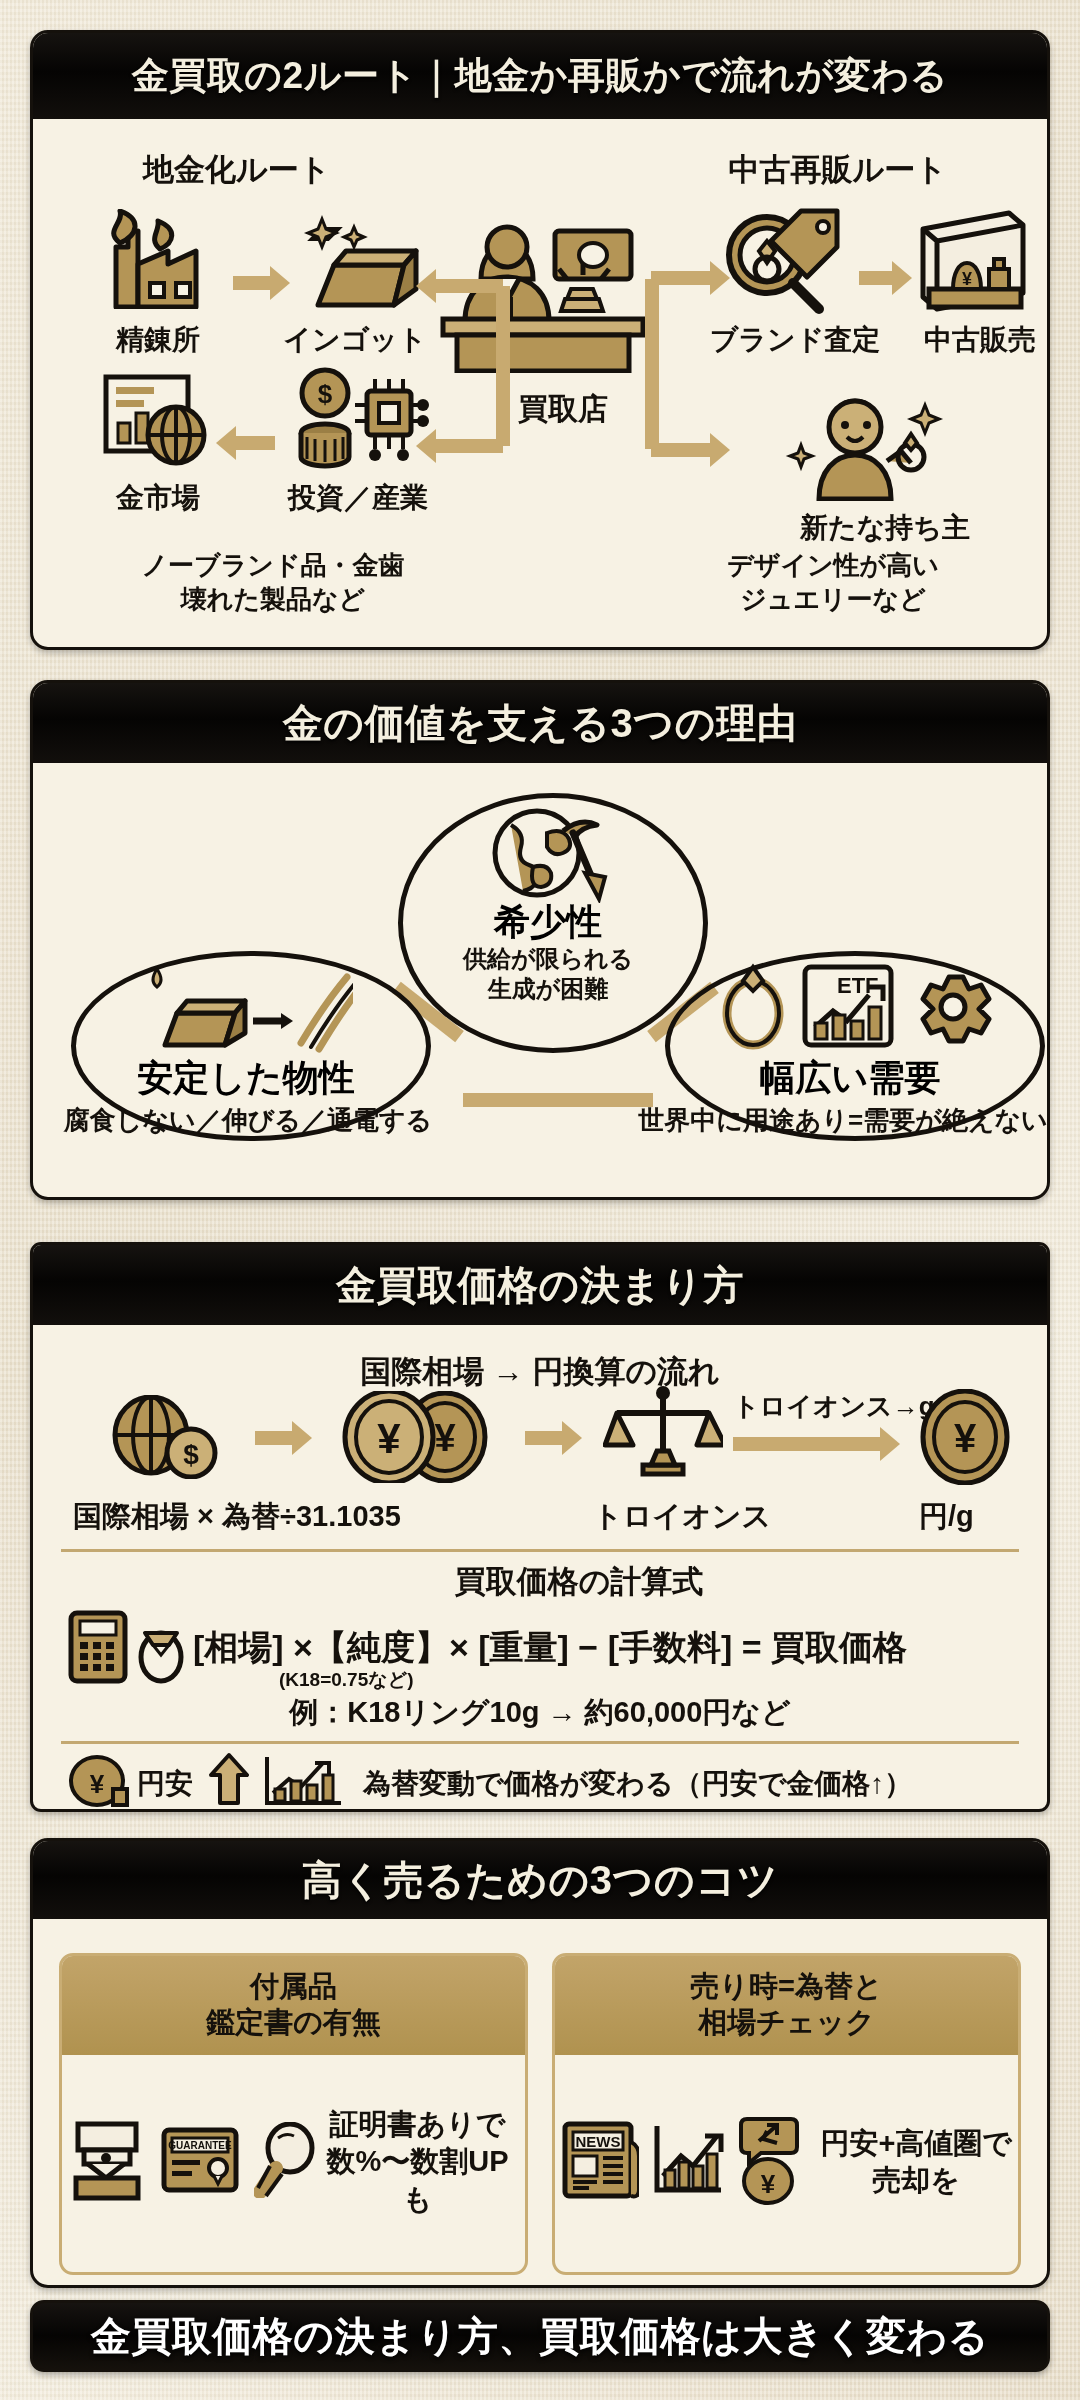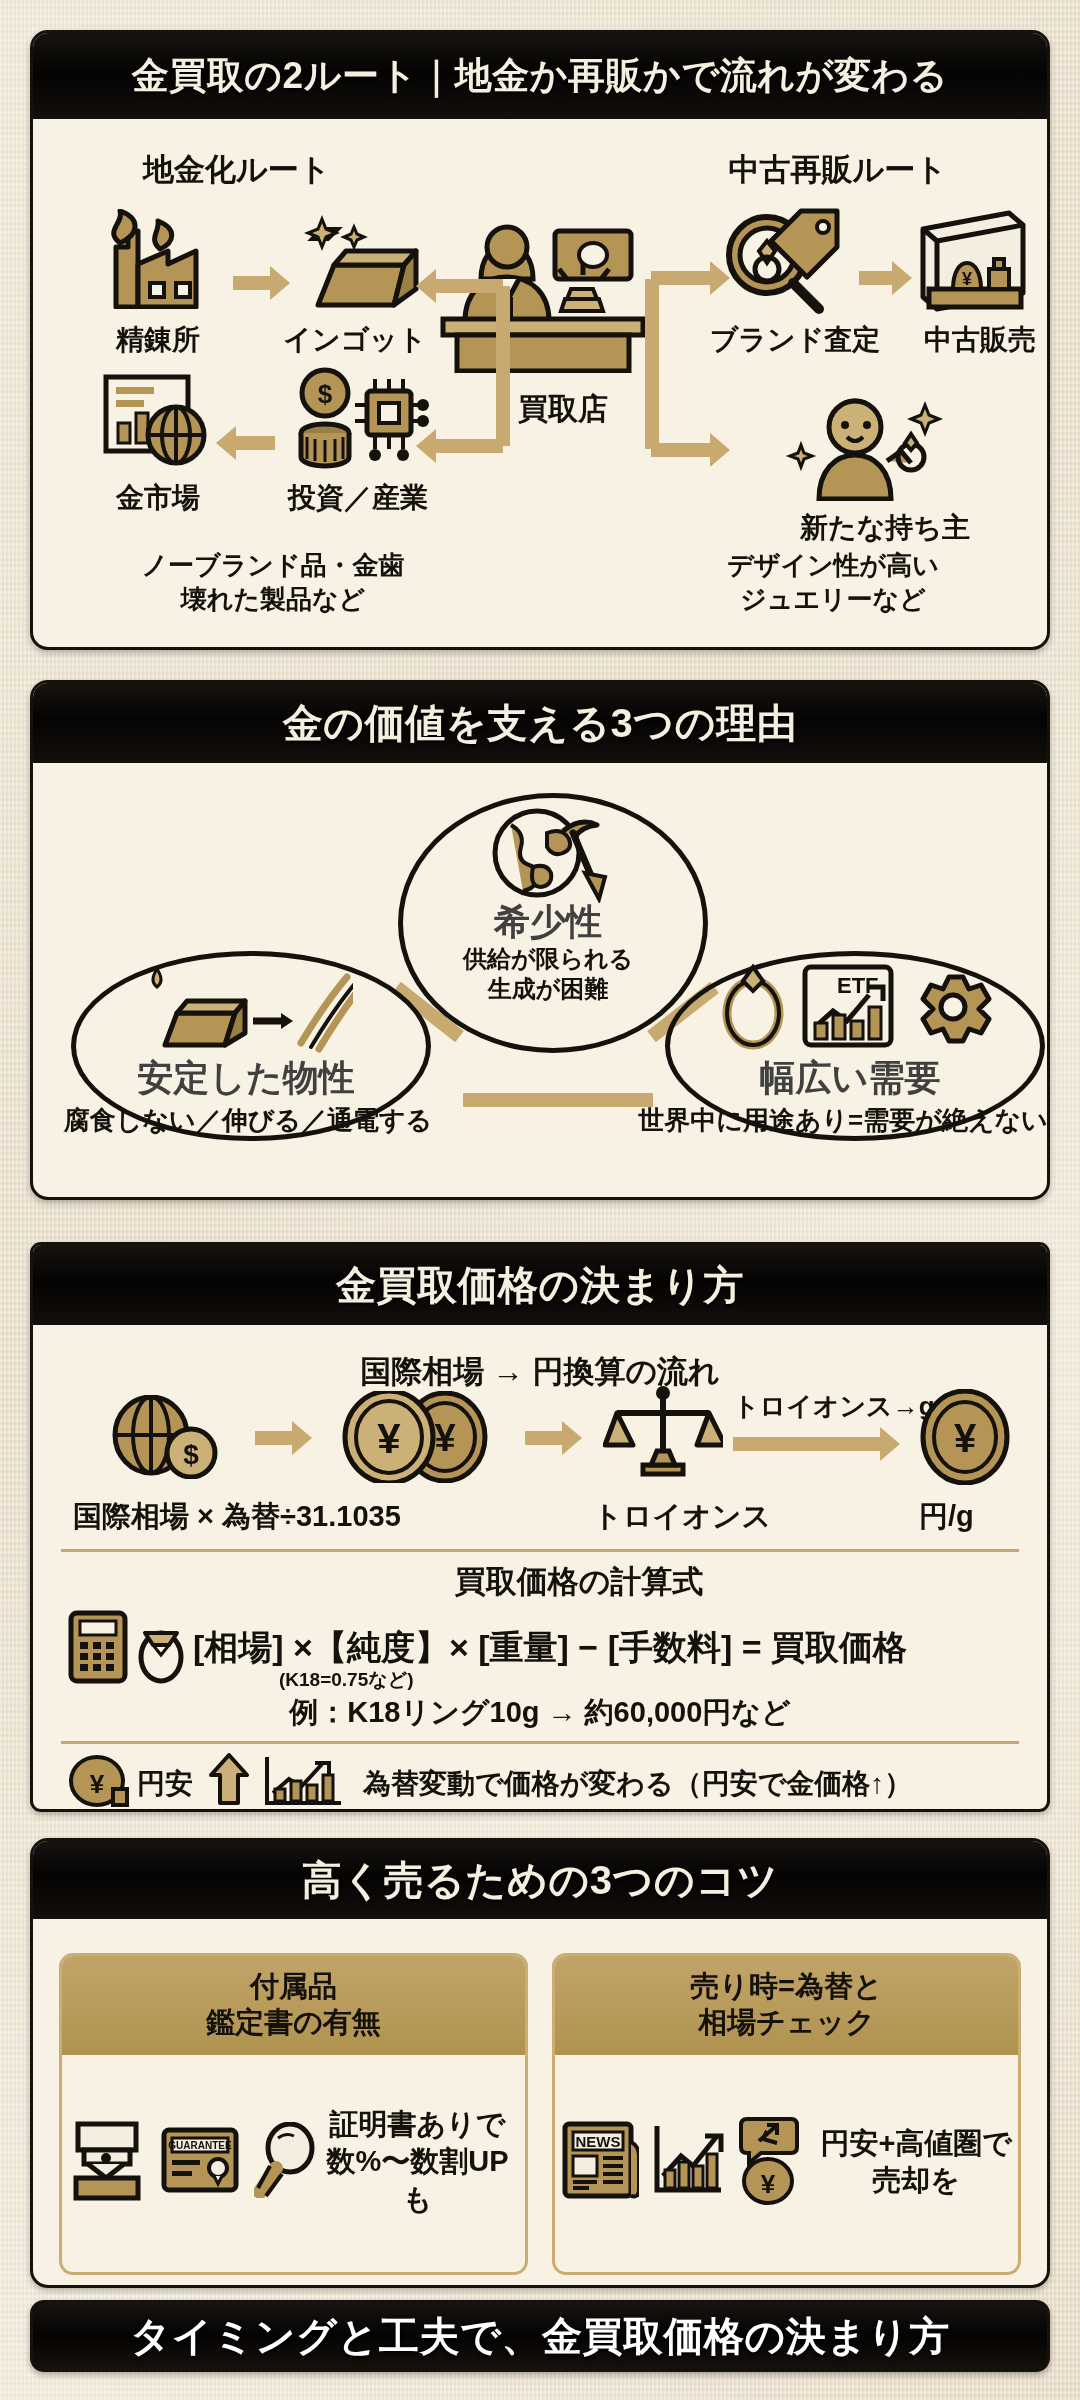--- a/index.html
+++ b/index.html
@@ -47,21 +47,21 @@
   #sec1 .card-body{height:528px;}
   .route-title{position:absolute;font-size:31px;font-weight:bold;color:#15110c;}
   .node-label{position:absolute;font-size:28px;font-weight:bold;color:#15110c;text-align:center;white-space:nowrap;}
   .node-sub{position:absolute;font-size:26px;font-weight:bold;color:#15110c;text-align:center;line-height:1.28;white-space:nowrap;}
   .ico{position:absolute;}
 
   
   #sec2{top:680px;height:520px;}
   #sec2 .card-head{font-size:40px;line-height:80px;height:80px;}
   #sec2 .card-body{height:434px;}
-  .bub-title{font-size:36px;font-weight:bold;color:#404040;text-align:center;line-height:1.05;}
+  .bub-title{font-size:36px;font-weight:bold;color:#000000;text-align:center;line-height:1.05;}
   .bub-sub{font-size:24px;font-weight:bold;color:#15110c;text-align:center;line-height:1.2;}
   .ellipse{position:absolute;border:5px solid #15110c;border-radius:50%;background:transparent;}
 
   
   #sec3{top:1242px;height:570px;border-radius:11px;}
   #sec3 .card-head{font-size:40px;line-height:80px;height:80px;}
   #sec3 .card-body{height:484px;}
   .sub-head{text-align:center;font-size:31px;font-weight:bold;color:#15110c;}
   .flowrow-label{position:absolute;font-size:29px;font-weight:bold;color:#15110c;white-space:nowrap;}
   .divider{position:absolute;left:28px;right:28px;height:3px;background:#c3a871;}
@@ -521,15 +521,15 @@
           </div>
           <div class="tip-text">
             <div>円安+高値圏で</div>
             <div>売却を</div>
           </div>
         </div>
       </div>
     </div>
   </section>
 
-  <div id="footer">タイミングと工夫で、金買取価格の決まり方</div>
+  <div id="footer">金買取価格の決まり方、買取価格は大きく変わる</div>
 
 </div>
 
 </body></html>

